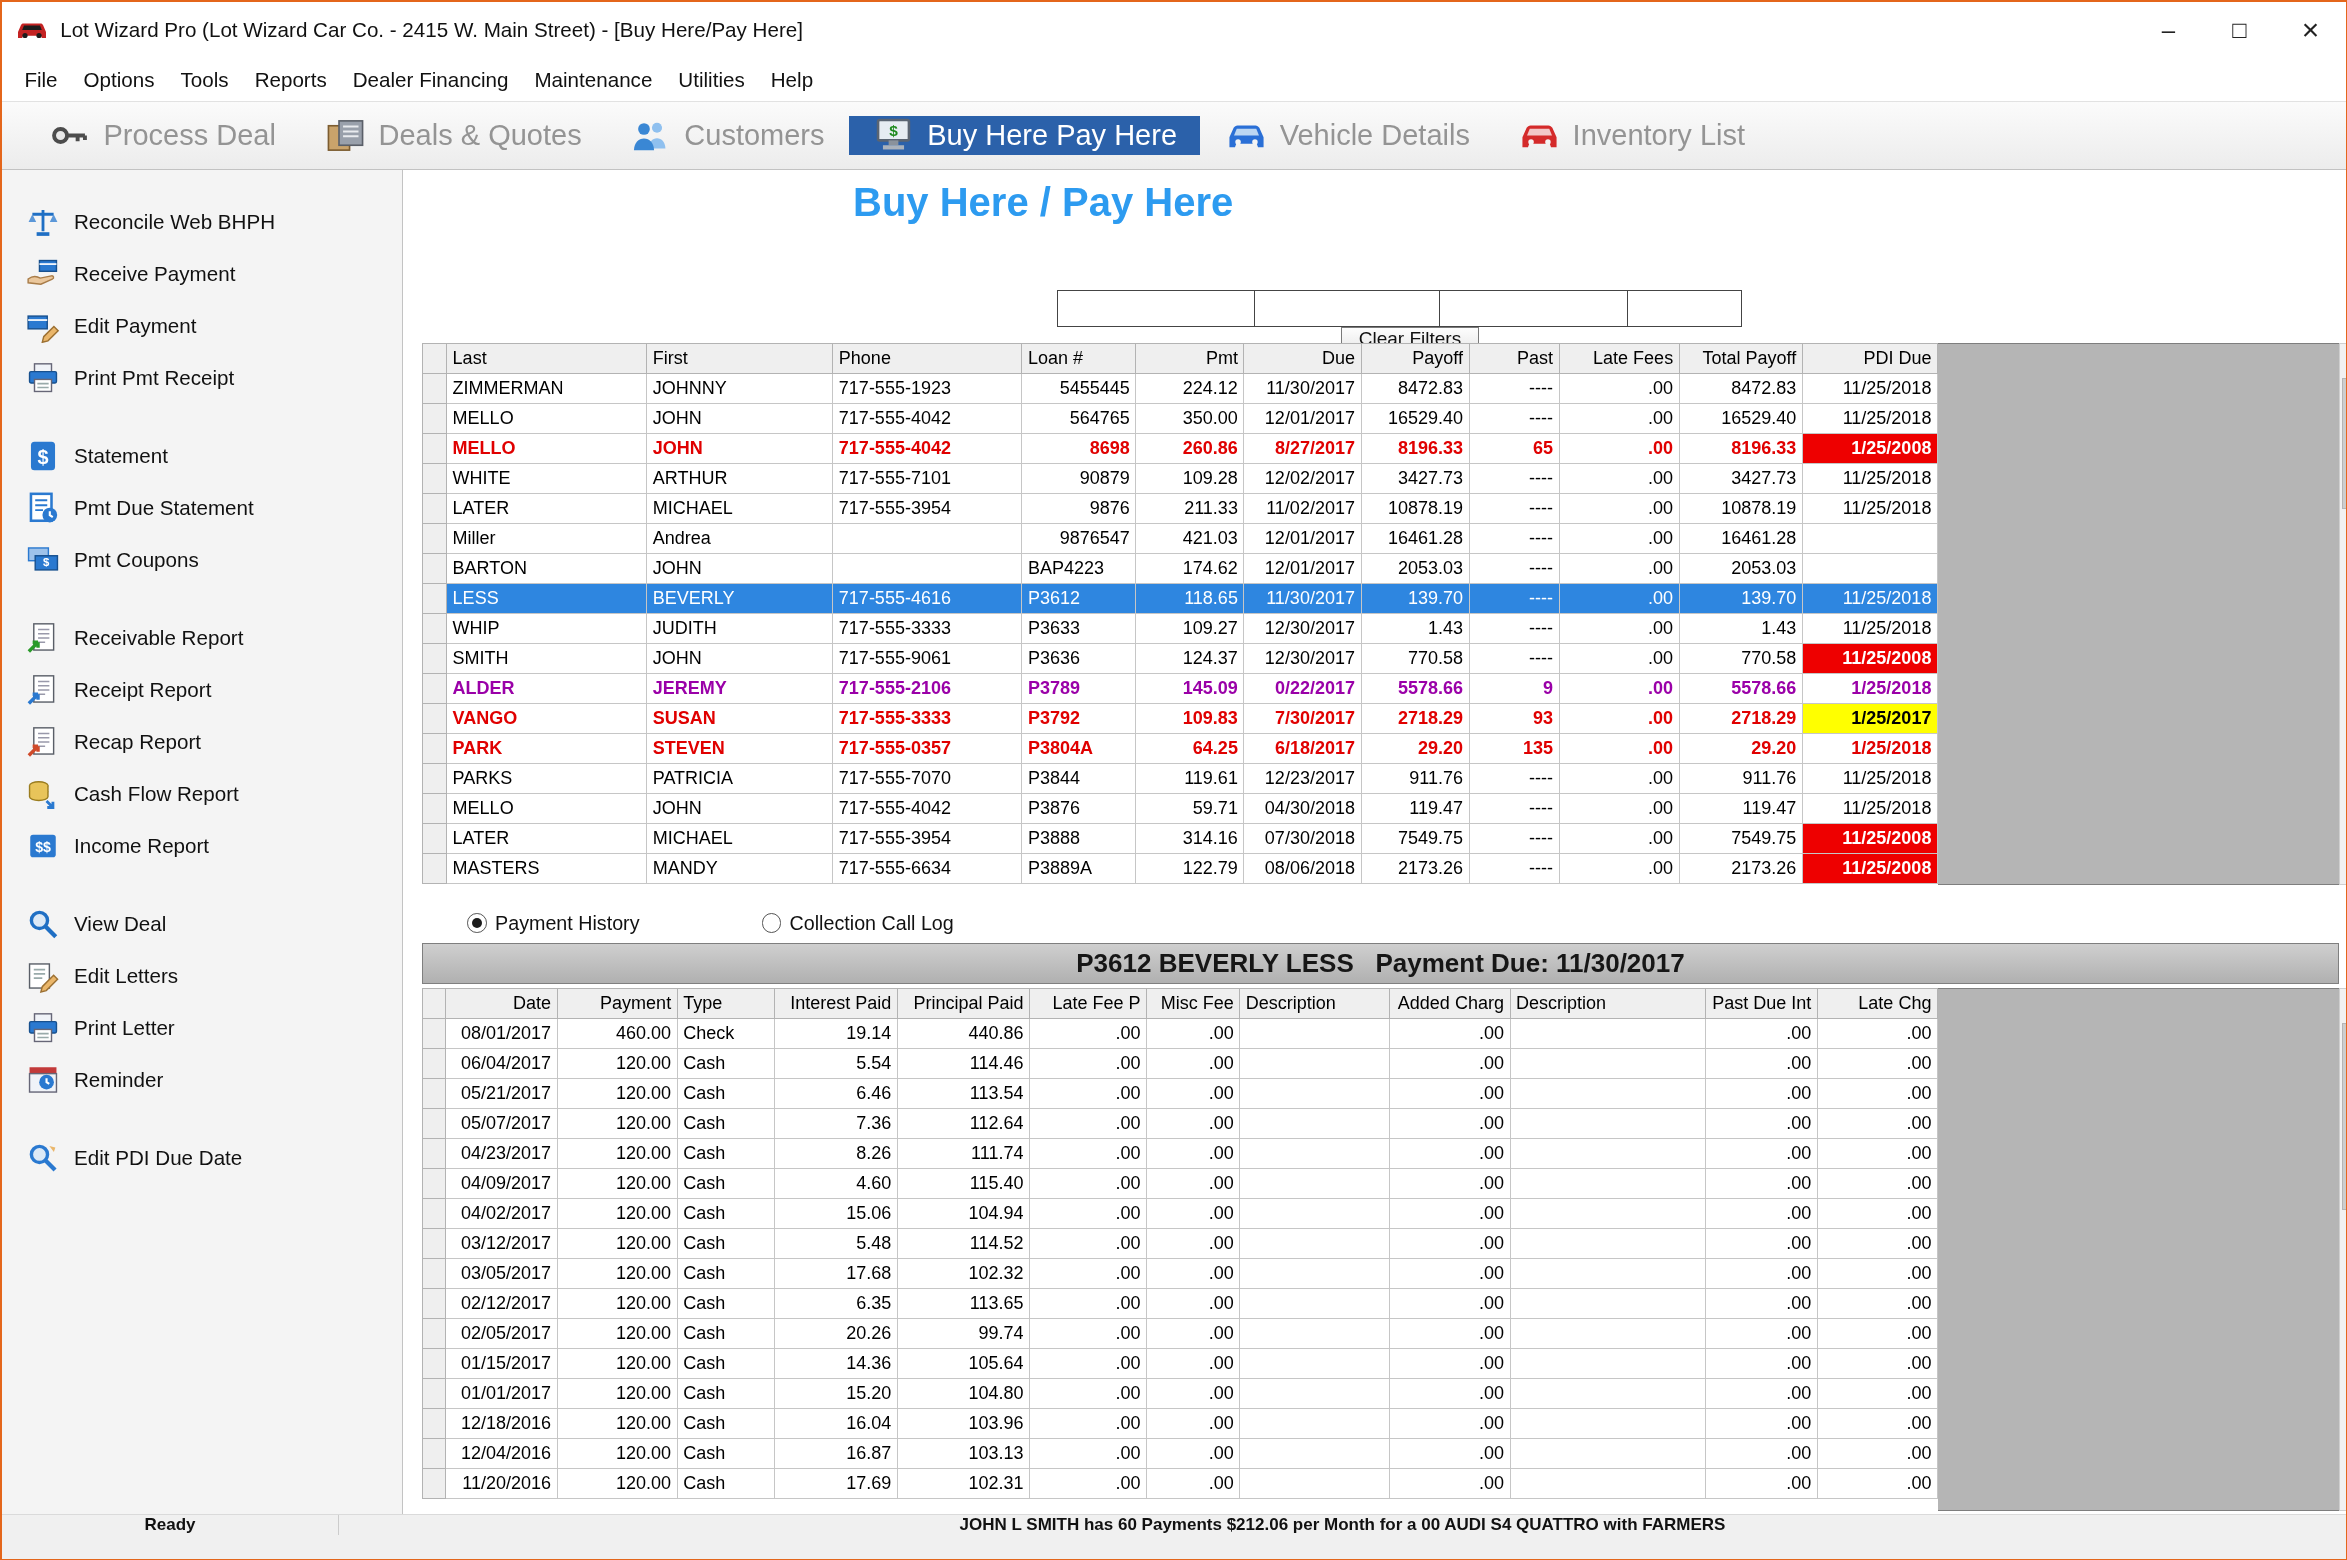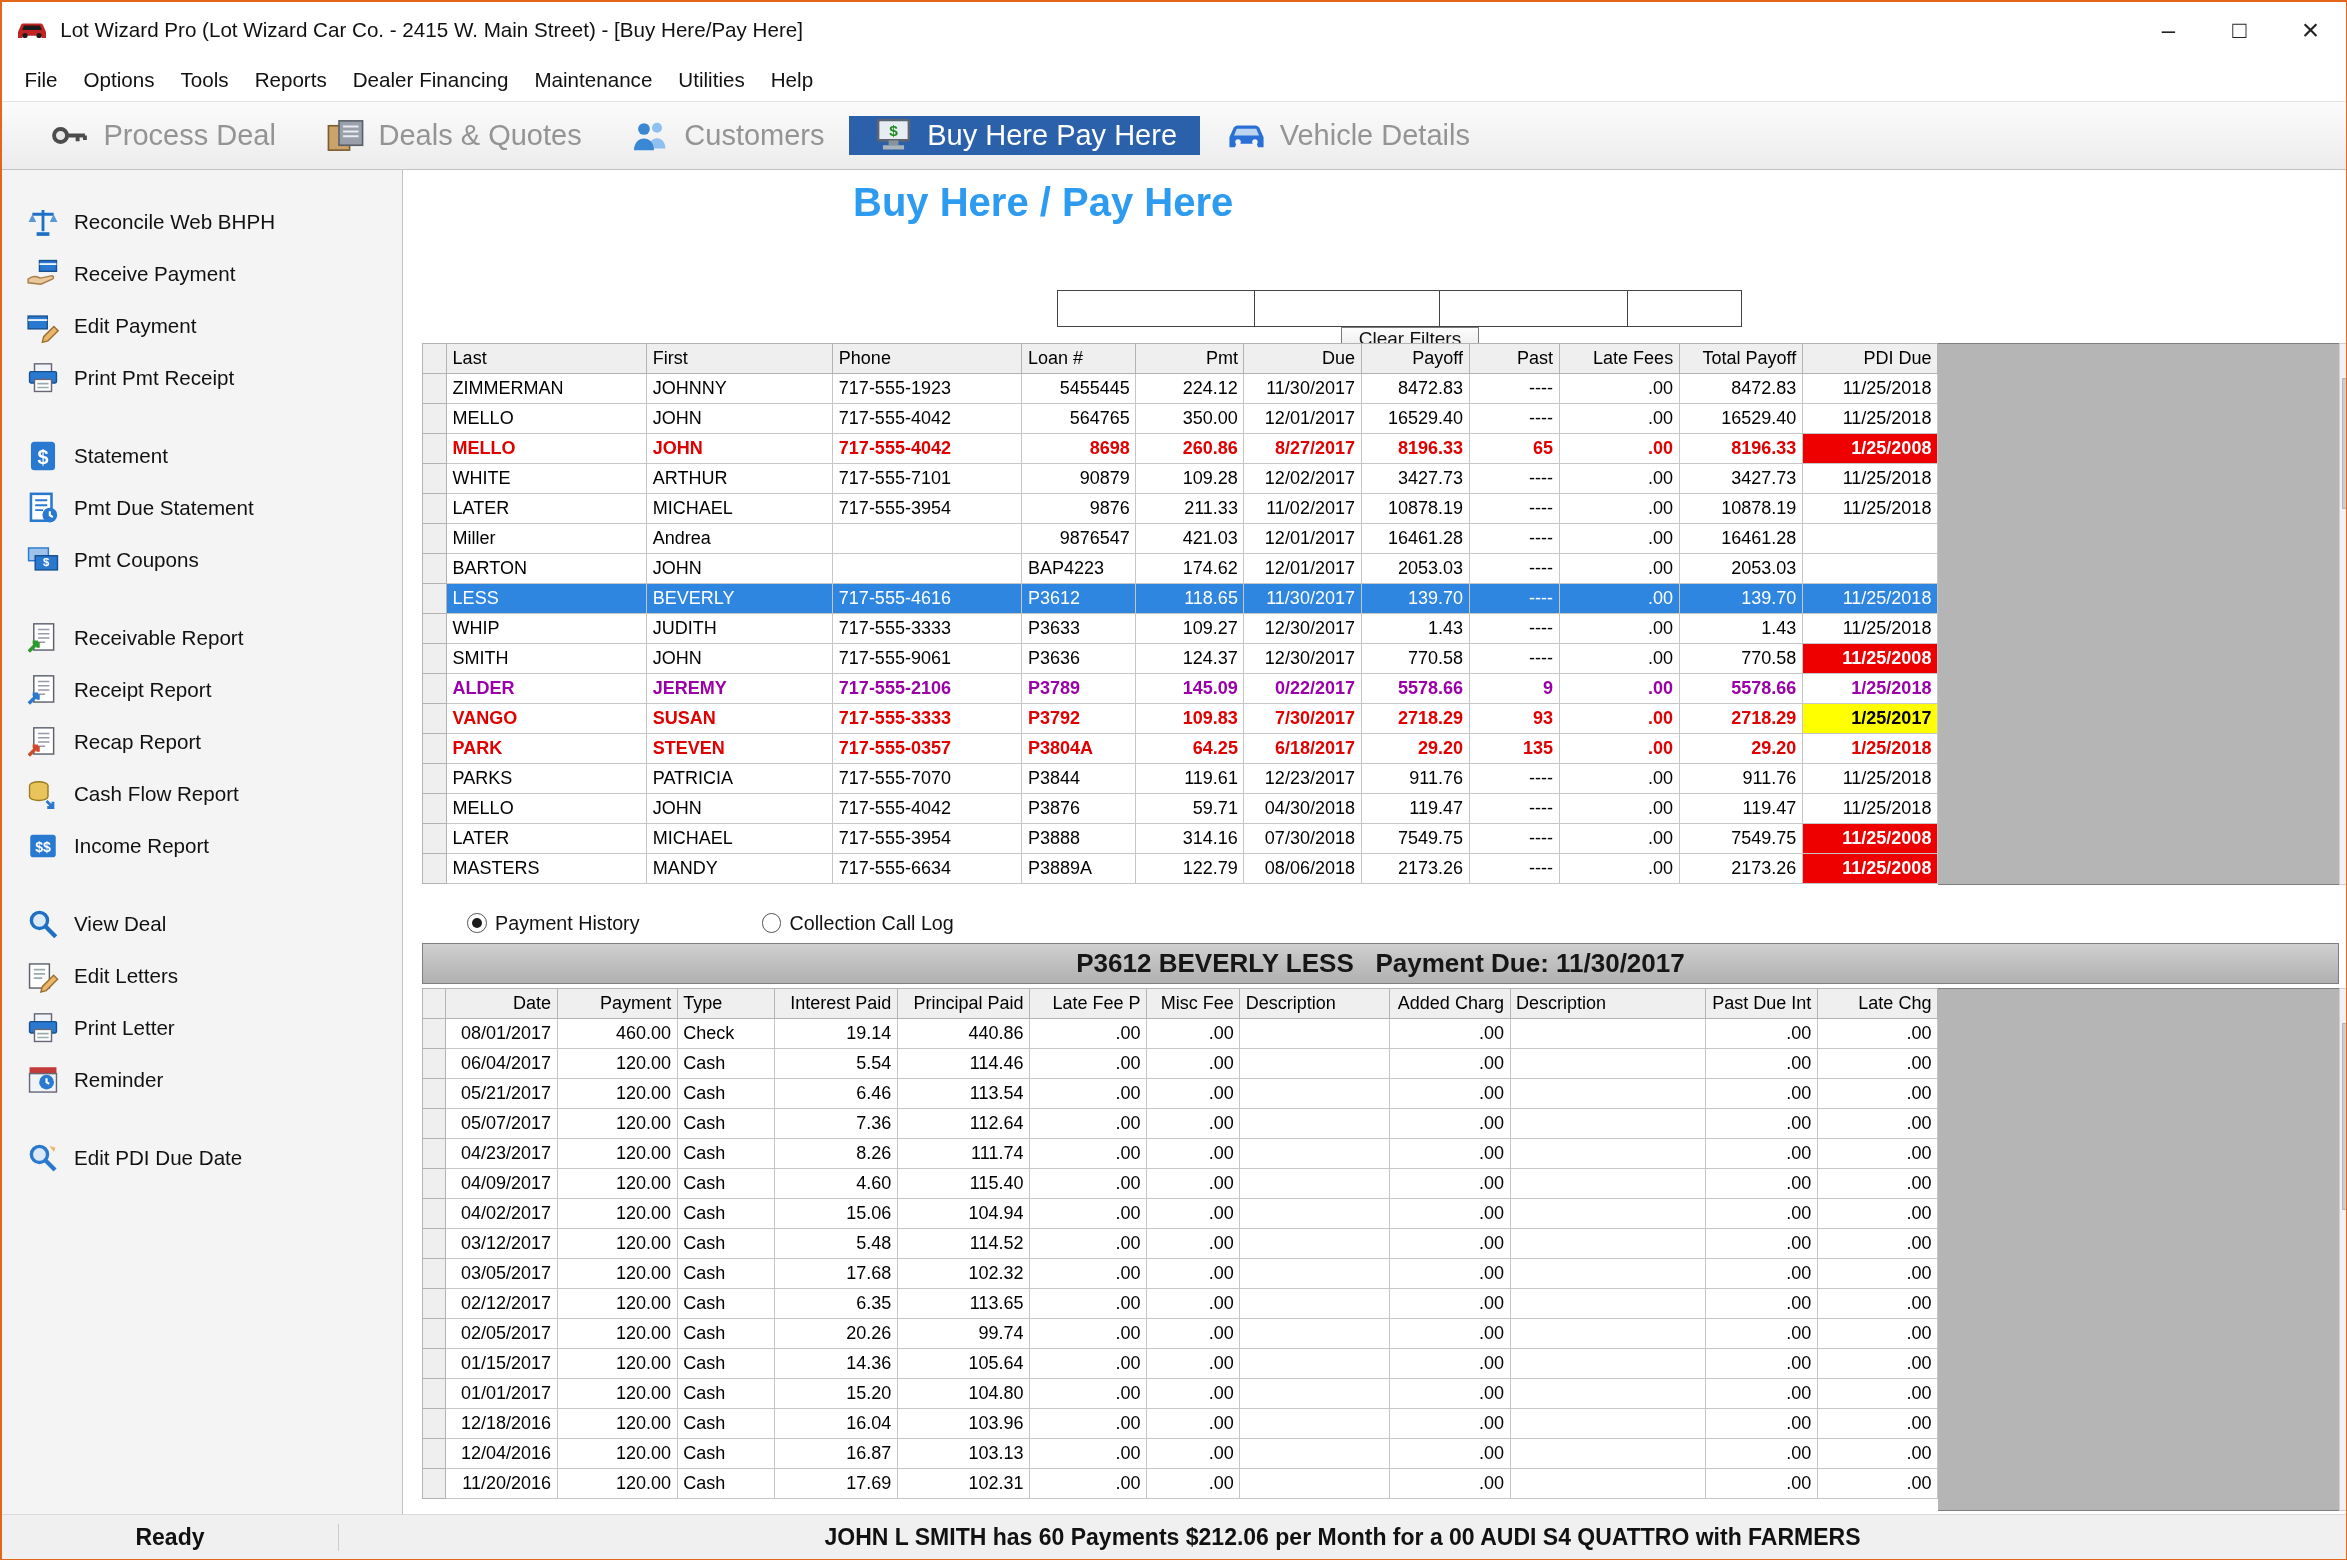--- a/index.html
+++ b/index.html
@@ -82,22 +82,22 @@
   .radio-row { margin-top:22.5px; margin-left:45px; height:32px; display:flex; align-items:center; font-size:19.7px; color:#111; }
   .radio { display:flex; align-items:center; gap:8.4px; margin-right:122px; }
   .rb { width:19.7px; height:19.7px; border-radius:50%; border:1.9px solid #555; background:#fff; position:relative; }
   .rb.on::after { content:""; position:absolute; inset:3.7px; background:#1c1c1c; border-radius:50%; }
 
   .detail-bar { margin-top:3.7px; width:1917px; height:41px; background:linear-gradient(#cfcfcf,#b0b0b0);
                 border:0.9px solid #7f7f7f; display:flex; align-items:center; justify-content:center;
                 font-size:26px; font-weight:bold; color:#161616; white-space:pre; }
 
   
-  .statusbar { height:45px; background:#f0f0f0; border-top:1.9px solid #dadada; display:flex; align-items:center;
-               font-size:23px; font-weight:bold; color:#111; flex-shrink:0; }
+  .statusbar { height:45px; background:#f0f0f0; border-top:1.9px solid #dadada; display:flex; align-items:flex-start;
+               font-size:17px; font-weight:bold; color:#111; flex-shrink:0; }
   .status-left { width:337px; display:flex; align-items:center; justify-content:center; border-right:1.9px solid #cccccc; }
   .status-msg { flex:1; display:flex; align-items:center; justify-content:center; }
 
   .icon { display:inline-flex; }
 </style>
 </head>
 <body>
 
 <div class="window">
 
@@ -180,20 +180,31 @@
           <svg viewBox="0 0 24 24">
             <path d="M1.5 13l2.6-5.7C4.6 6.4 5.5 5.8 6.5 5.8h11c1 0 1.9.6 2.4 1.5L22.5 13v6.2h-3.4l-.8-2.1H5.7l-.8 2.1H1.5z" fill="#2a6fd6"></path>
             <path d="M6 7.8h12l1.7 4.2H4.3z" fill="#bcd6f2"></path>
             <circle cx="6.8" cy="16" r="1.7" fill="#f4f4f4"></circle>
             <circle cx="17.2" cy="16" r="1.7" fill="#f4f4f4"></circle>
           </svg>
         </span>
         <span class="tb-label">Vehicle Details</span>
       </div>
       <div class="tb-sep"></div>
+      <div class="tb-item">
+        <span class="icon">
+          <svg viewBox="0 0 24 24">
+            <path d="M1.5 13l2.6-5.7C4.6 6.4 5.5 5.8 6.5 5.8h11c1 0 1.9.6 2.4 1.5L22.5 13v6.2h-3.4l-.8-2.1H5.7l-.8 2.1H1.5z" fill="#d42a2a"></path>
+            <path d="M6 7.8h12l1.7 4.2H4.3z" fill="#f2c7c7"></path>
+            <circle cx="6.8" cy="16" r="1.7" fill="#f4f4f4"></circle>
+            <circle cx="17.2" cy="16" r="1.7" fill="#f4f4f4"></circle>
+          </svg>
+        </span>
+        <span class="tb-label">Inventory List</span>
+      </div>
     </div>
 
   <div class="app-body">
     <div class="sidebar">
         <div class="sb-group">
           <div class="sb-item">
             <span class="icon">
               <svg viewBox="0 0 24 24">
                 <path d="M12 3.5v15M4.5 6.5h15" stroke="#1f6fc4" stroke-width="2" fill="none"></path>
                 <path d="M4.5 6.5L1.8 12h5.4zM19.5 6.5L16.8 12h5.4z" fill="#5b97d8"></path>

